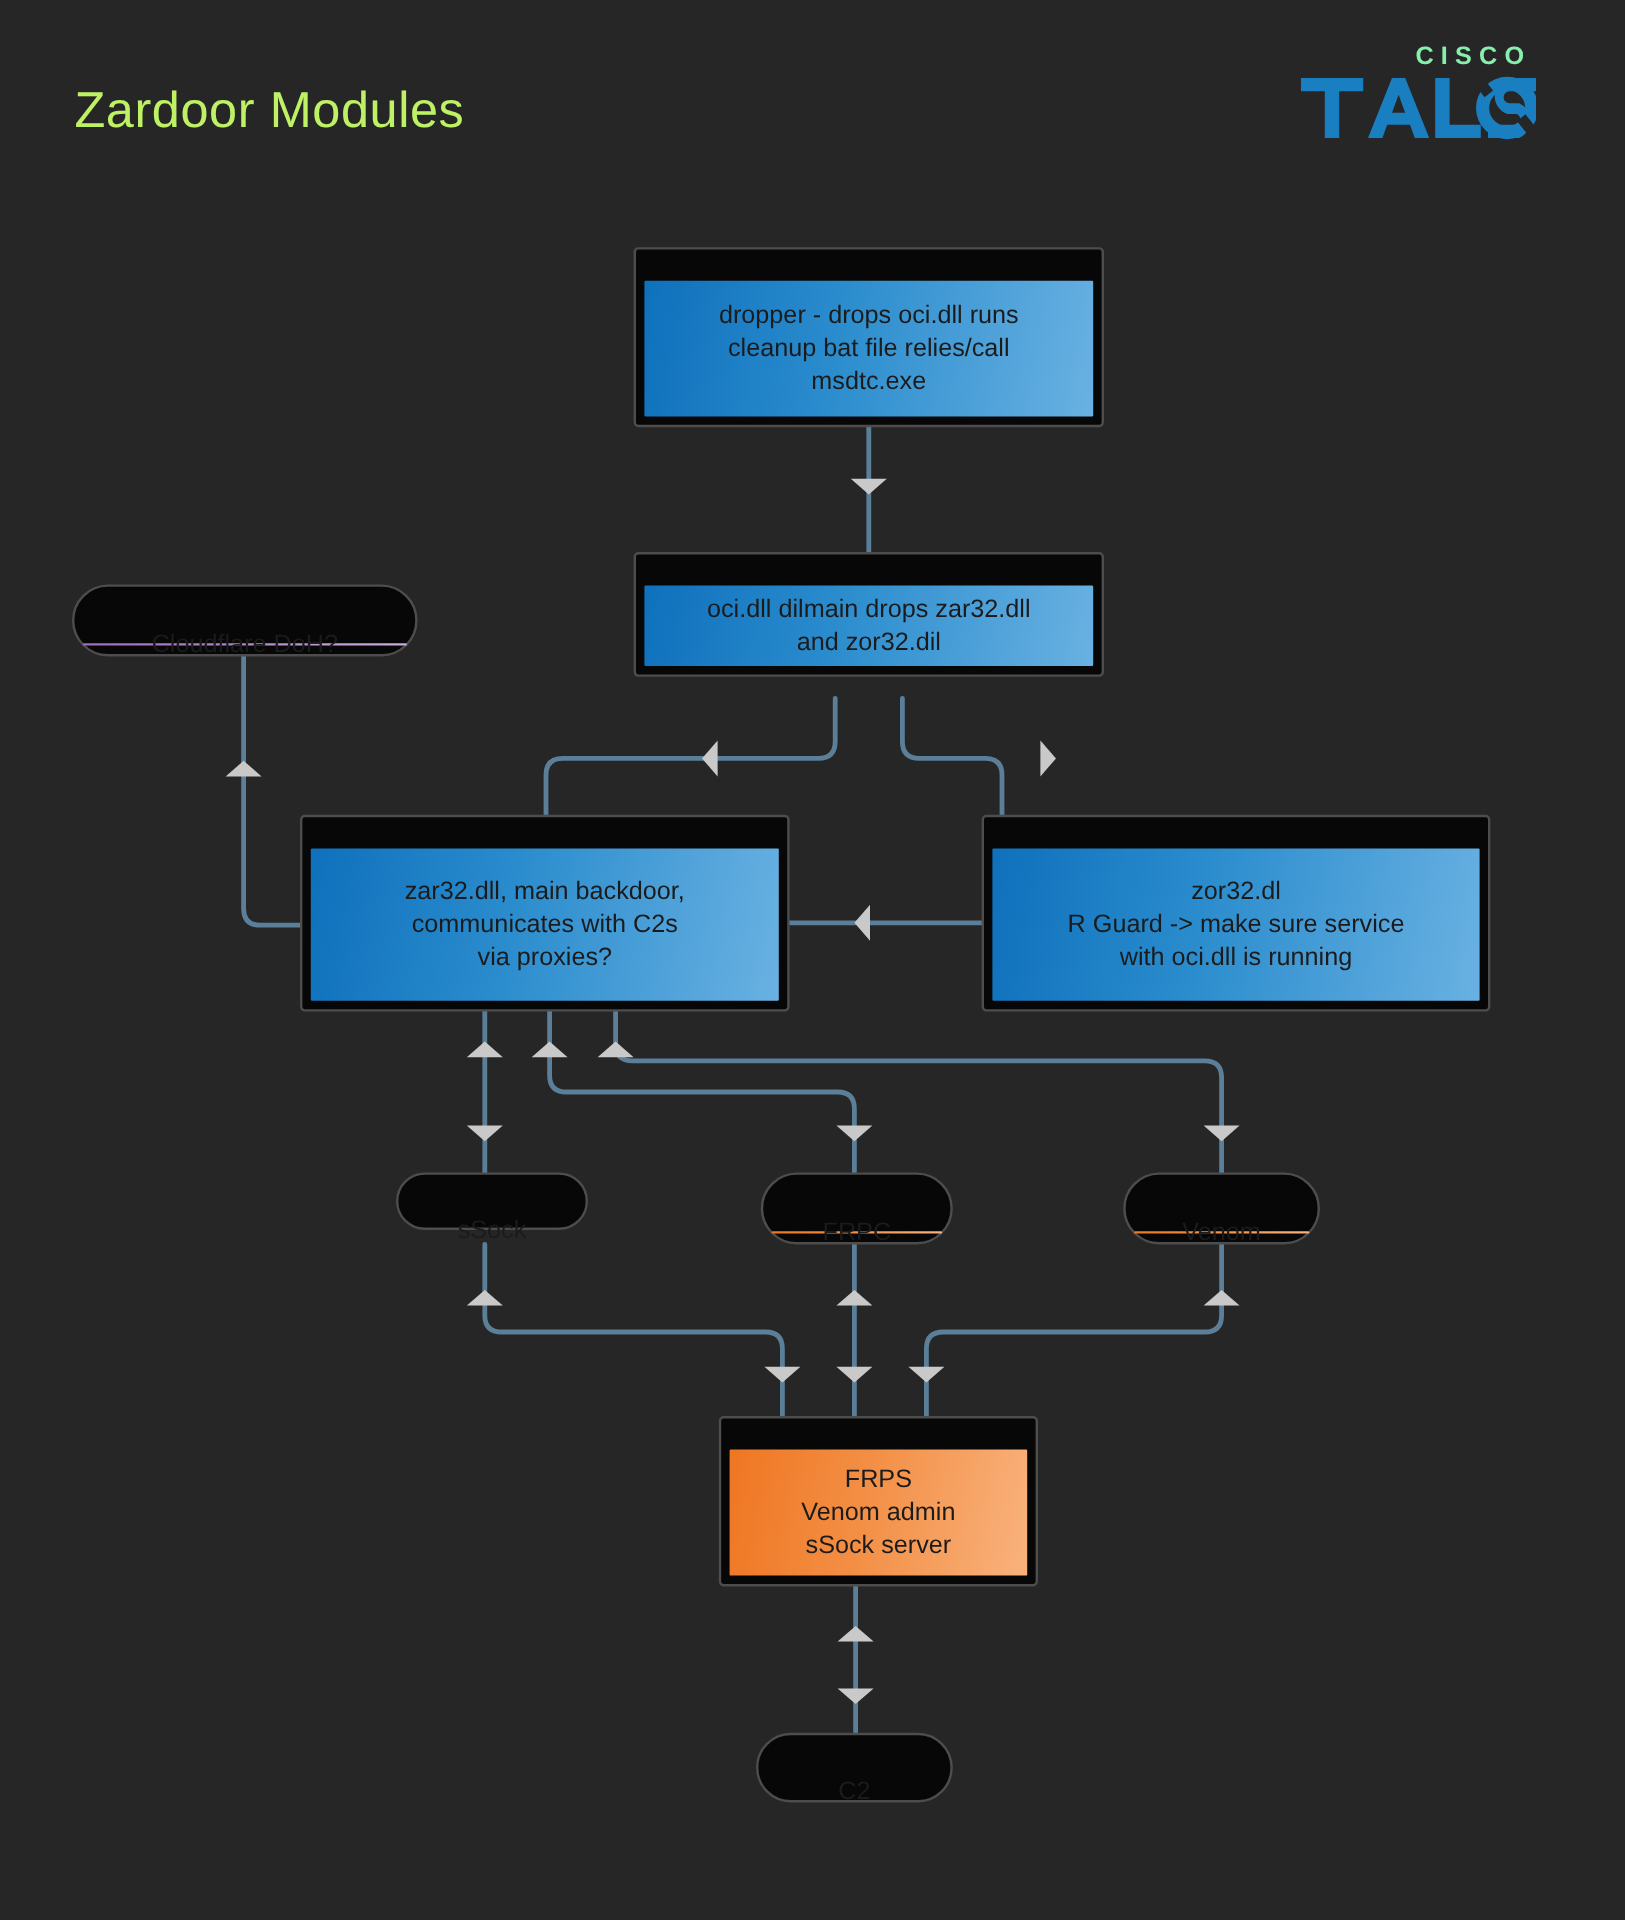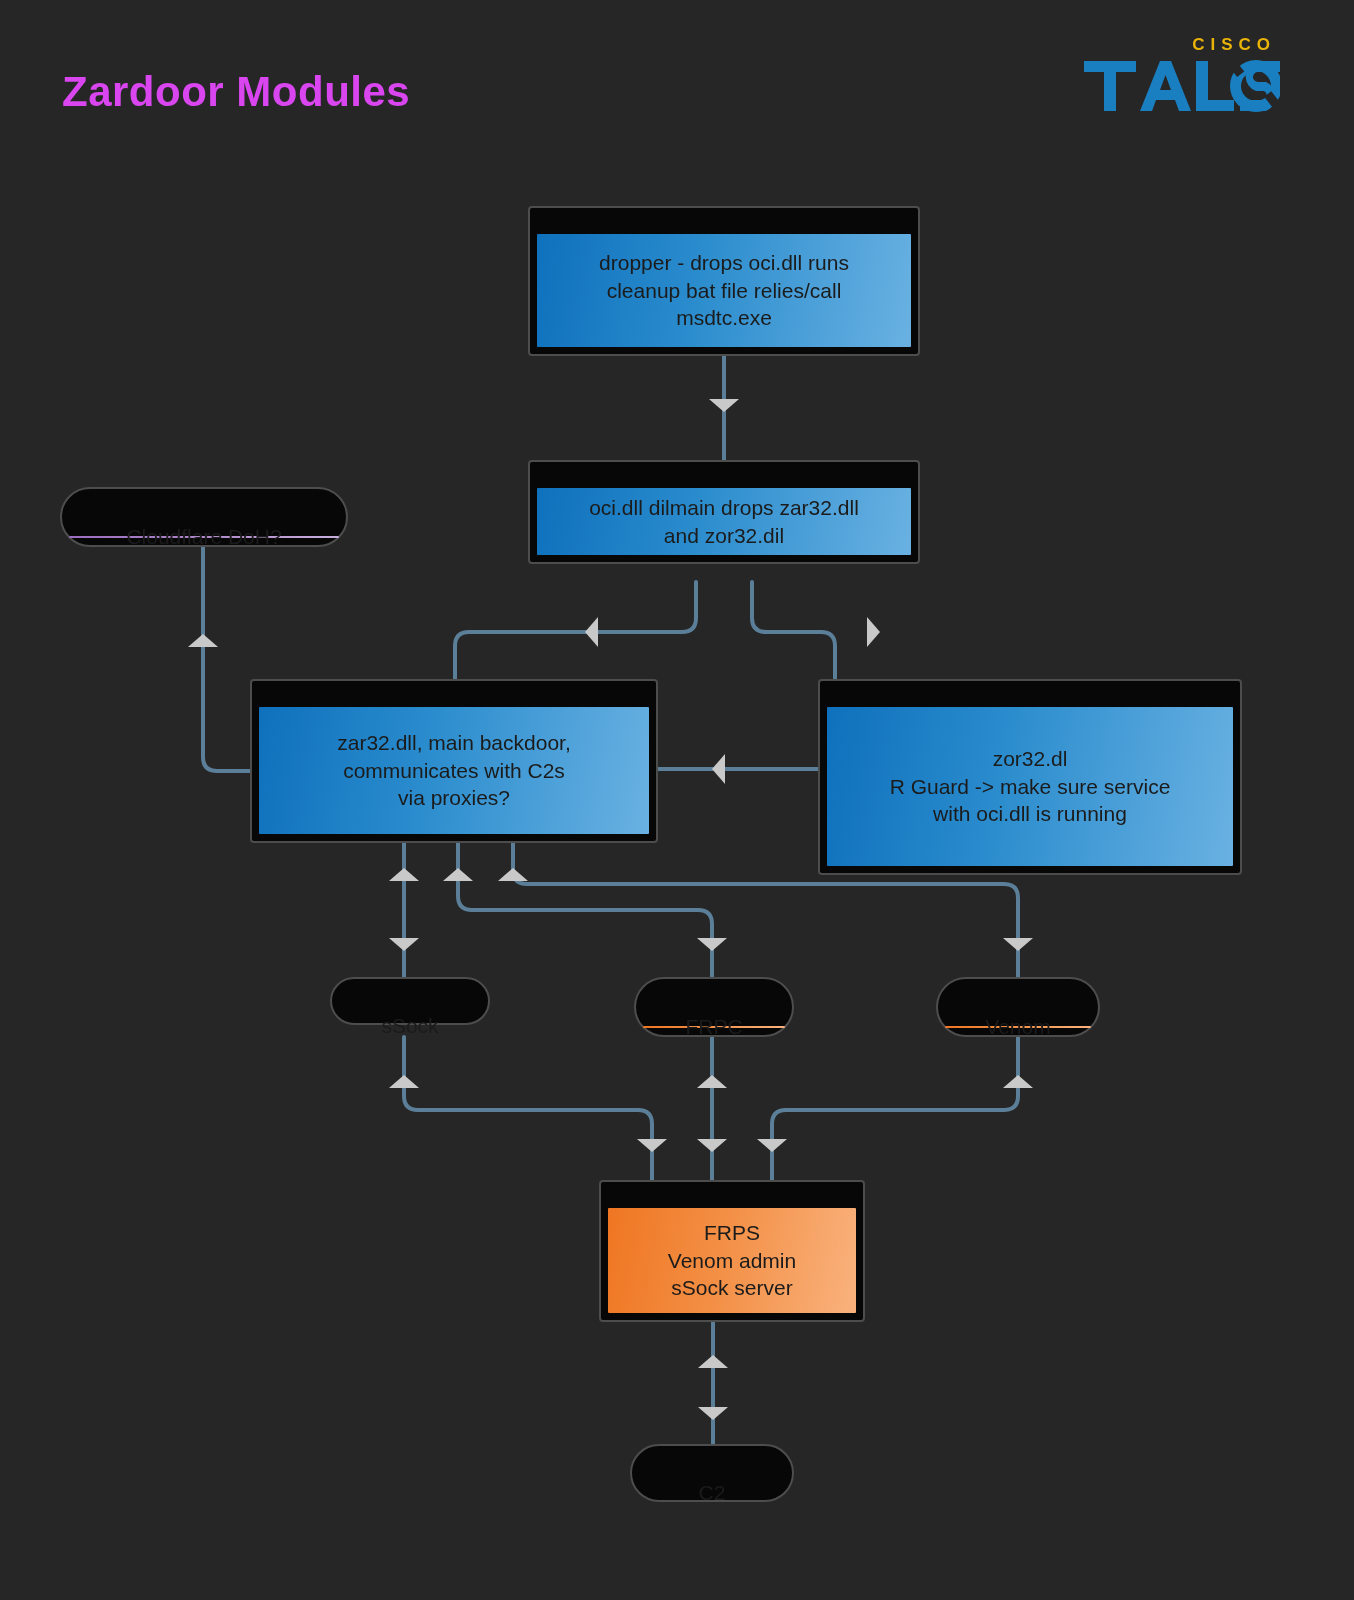--- a/index.html
+++ b/index.html
@@ -6,26 +6,26 @@
   body{
     width:1354px;height:1600px;position:relative;overflow:hidden;
     font-family:"Liberation Sans","DejaVu Sans",sans-serif;
     background:#262626;
   }
   #canvas{position:absolute;inset:0;width:1354px;height:1600px;}
 
   
   .page-title{
     position:absolute;left:62px;top:68px;
-    font-size:42px;font-weight:700;color:#d946ef;letter-spacing:.5px;
+    font-size:42px;font-weight:400;color:#bef264;letter-spacing:.5px;
     white-space:nowrap;
   }
   .logo{position:absolute;right:74px;top:36px;text-align:right;line-height:1;}
   .logo-cisco{
-    font-size:17px;letter-spacing:6px;color:#eab308;font-weight:700;
+    font-size:21px;letter-spacing:6px;color:#86efac;font-weight:700;
     margin-bottom:4px;padding-right:4px;
   }
   .logo-talos{display:block;}
 
   
   .node{position:absolute;box-sizing:border-box;}
   .node .shell{
     position:absolute;inset:0;box-sizing:border-box;
     border:2px solid #4d4d4d;background:#070707;
   }
@@ -134,21 +134,21 @@
         </div>
       </div>
       <div class="node rect blue" style="left: 250px; top: 679px; width: 408px; height: 164px;">
         <div class="shell"></div>
         <div class="fill">
           <span class="label">zar32.dll, main backdoor,
 communicates with C2s
 via proxies?</span>
         </div>
       </div>
-      <div class="node rect blue" style="left: 818px; top: 679px; width: 424px; height: 196px;">
+      <div class="node rect blue" style="left: 818px; top: 679px; width: 424px; height: 164px;">
         <div class="shell"></div>
         <div class="fill">
           <span class="label">zor32.dl
 R Guard -&gt; make sure service
 with oci.dll is running</span>
         </div>
       </div>
       <div class="node pill orange" style="left: 330px; top: 977px; width: 160px; height: 48px;">
         <div class="shell"></div>
         <div class="fill">

